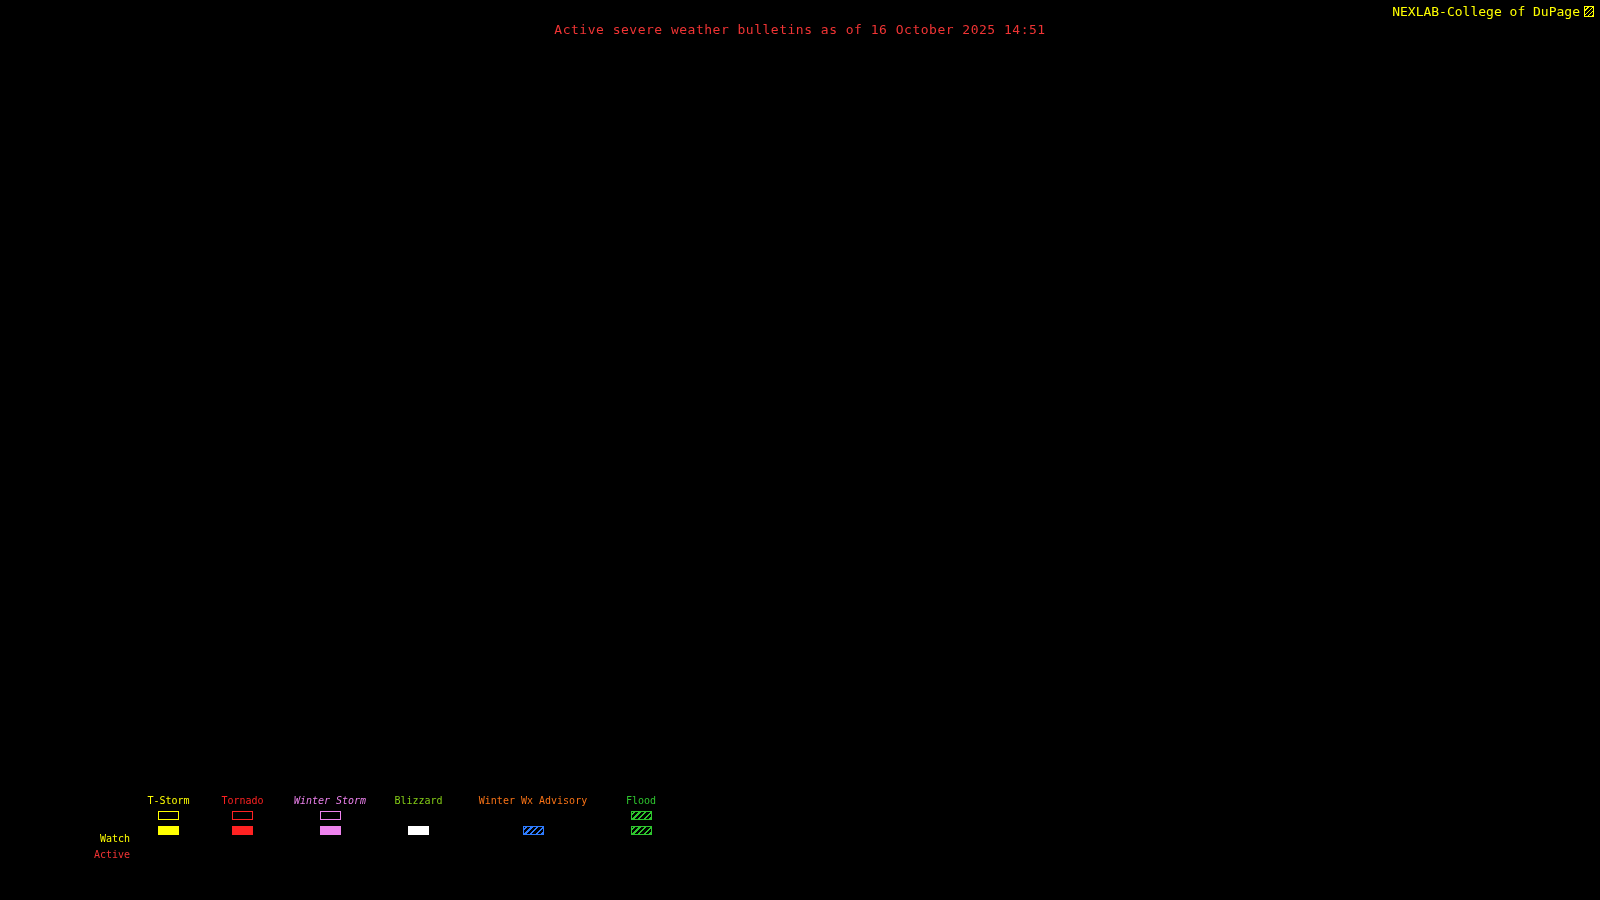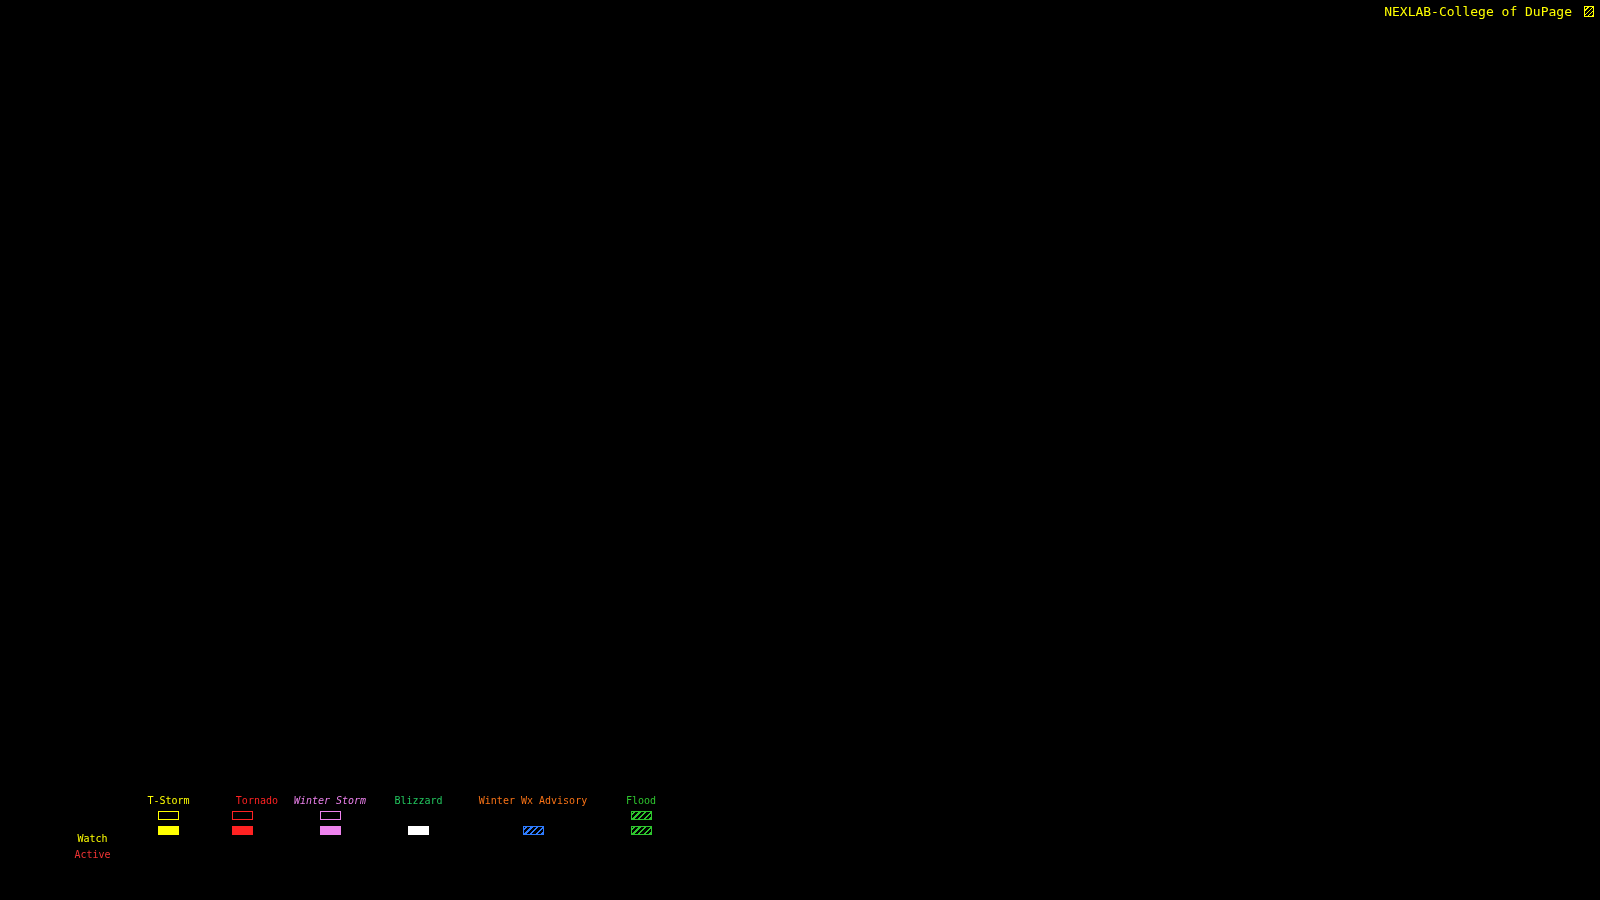--- a/index.html
+++ b/index.html
@@ -32,21 +32,21 @@
     font-size: 13px;
     letter-spacing: 0.5px;
   }
   .attribution {
     position: absolute;
     top: 4px;
     right: 6px;
     font-size: 13px;
     display: flex;
     align-items: center;
-    gap: 12px;
+    gap: 4px;
   }
   .logo {
     display: inline-block;
     width: 10px;
     height: 11px;
     border: 1px solid #ffff00;
     background: repeating-linear-gradient(-45deg, #ffff00 0 1px, transparent 1px 3px);
     box-sizing: border-box;
   }
   .legend {
@@ -58,21 +58,21 @@
     grid-template-rows: 16px 14px 17px;
     font-size: 10px;
     align-items: center;
   }
   .cell {
     text-align: center;
     white-space: nowrap;
     line-height: 14px;
   }
   .rowlab {
-    text-align: center;
+    text-align: right;
     margin-top: 48px;
   }
   .hdr {
     align-self: end;
   }
   .box {
     display: inline-block;
     width: 21px;
     height: 9px;
     border: 1px solid currentColor;
@@ -83,33 +83,34 @@
   .box-hatch { background: repeating-linear-gradient(-45deg, currentColor 0 1.5px, transparent 1.5px 4px); }
   .box-none { visibility: hidden; }
 </style>
 </head>
 <body>
 
 <div class="screen">
 
   <div class="map-area"></div>
 
+  <div class="title" style="color: rgb(240, 52, 52);">Active severe weather bulletins as of 16 October 2025 14:51</div>
 
   <div class="attribution">
     <span style="color: rgb(255, 255, 0);">NEXLAB-College of DuPage</span>
     <span class="logo"></span>
   </div>
 
   <div class="legend">
 
     <div class="cell"></div>
     <div class="cell hdr" style="color: rgb(255, 255, 0);">T-Storm</div>
-    <div class="cell hdr" style="color: rgb(255, 34, 34); text-align: right;">Tornado</div>
+    <div class="cell hdr" style="color: rgb(255, 34, 34);">Tornado</div>
     <div class="cell hdr" style="color: rgb(238, 130, 238); font-style: italic;">Winter Storm</div>
-    <div class="cell hdr" style="color: #22c55e;">Blizzard</div>
+    <div class="cell hdr" style="color: #84cc16;">Blizzard</div>
     <div class="cell hdr" style="color: #f97316;">Winter Wx Advisory</div>
     <div class="cell hdr" style="color: rgb(46, 197, 46); margin-top: 17px;">Flood</div>
 
     <div class="cell rowlab" style="color: rgb(255, 255, 0);">Watch</div>
     <div class="cell"><span class="box box-outline" style="color: rgb(255, 255, 0);"></span></div>
     <div class="cell"><span class="box box-outline" style="color: rgb(255, 34, 34);"></span></div>
     <div class="cell"><span class="box box-outline" style="color: rgb(238, 130, 238);"></span></div>
     <div class="cell"><span class="box box-none" style="color: rgb(255, 255, 255);"></span></div>
     <div class="cell"><span class="box box-none" style="color: rgb(46, 124, 255);"></span></div>
     <div class="cell"><span class="box box-hatch" style="color: rgb(46, 197, 46);"></span></div>

